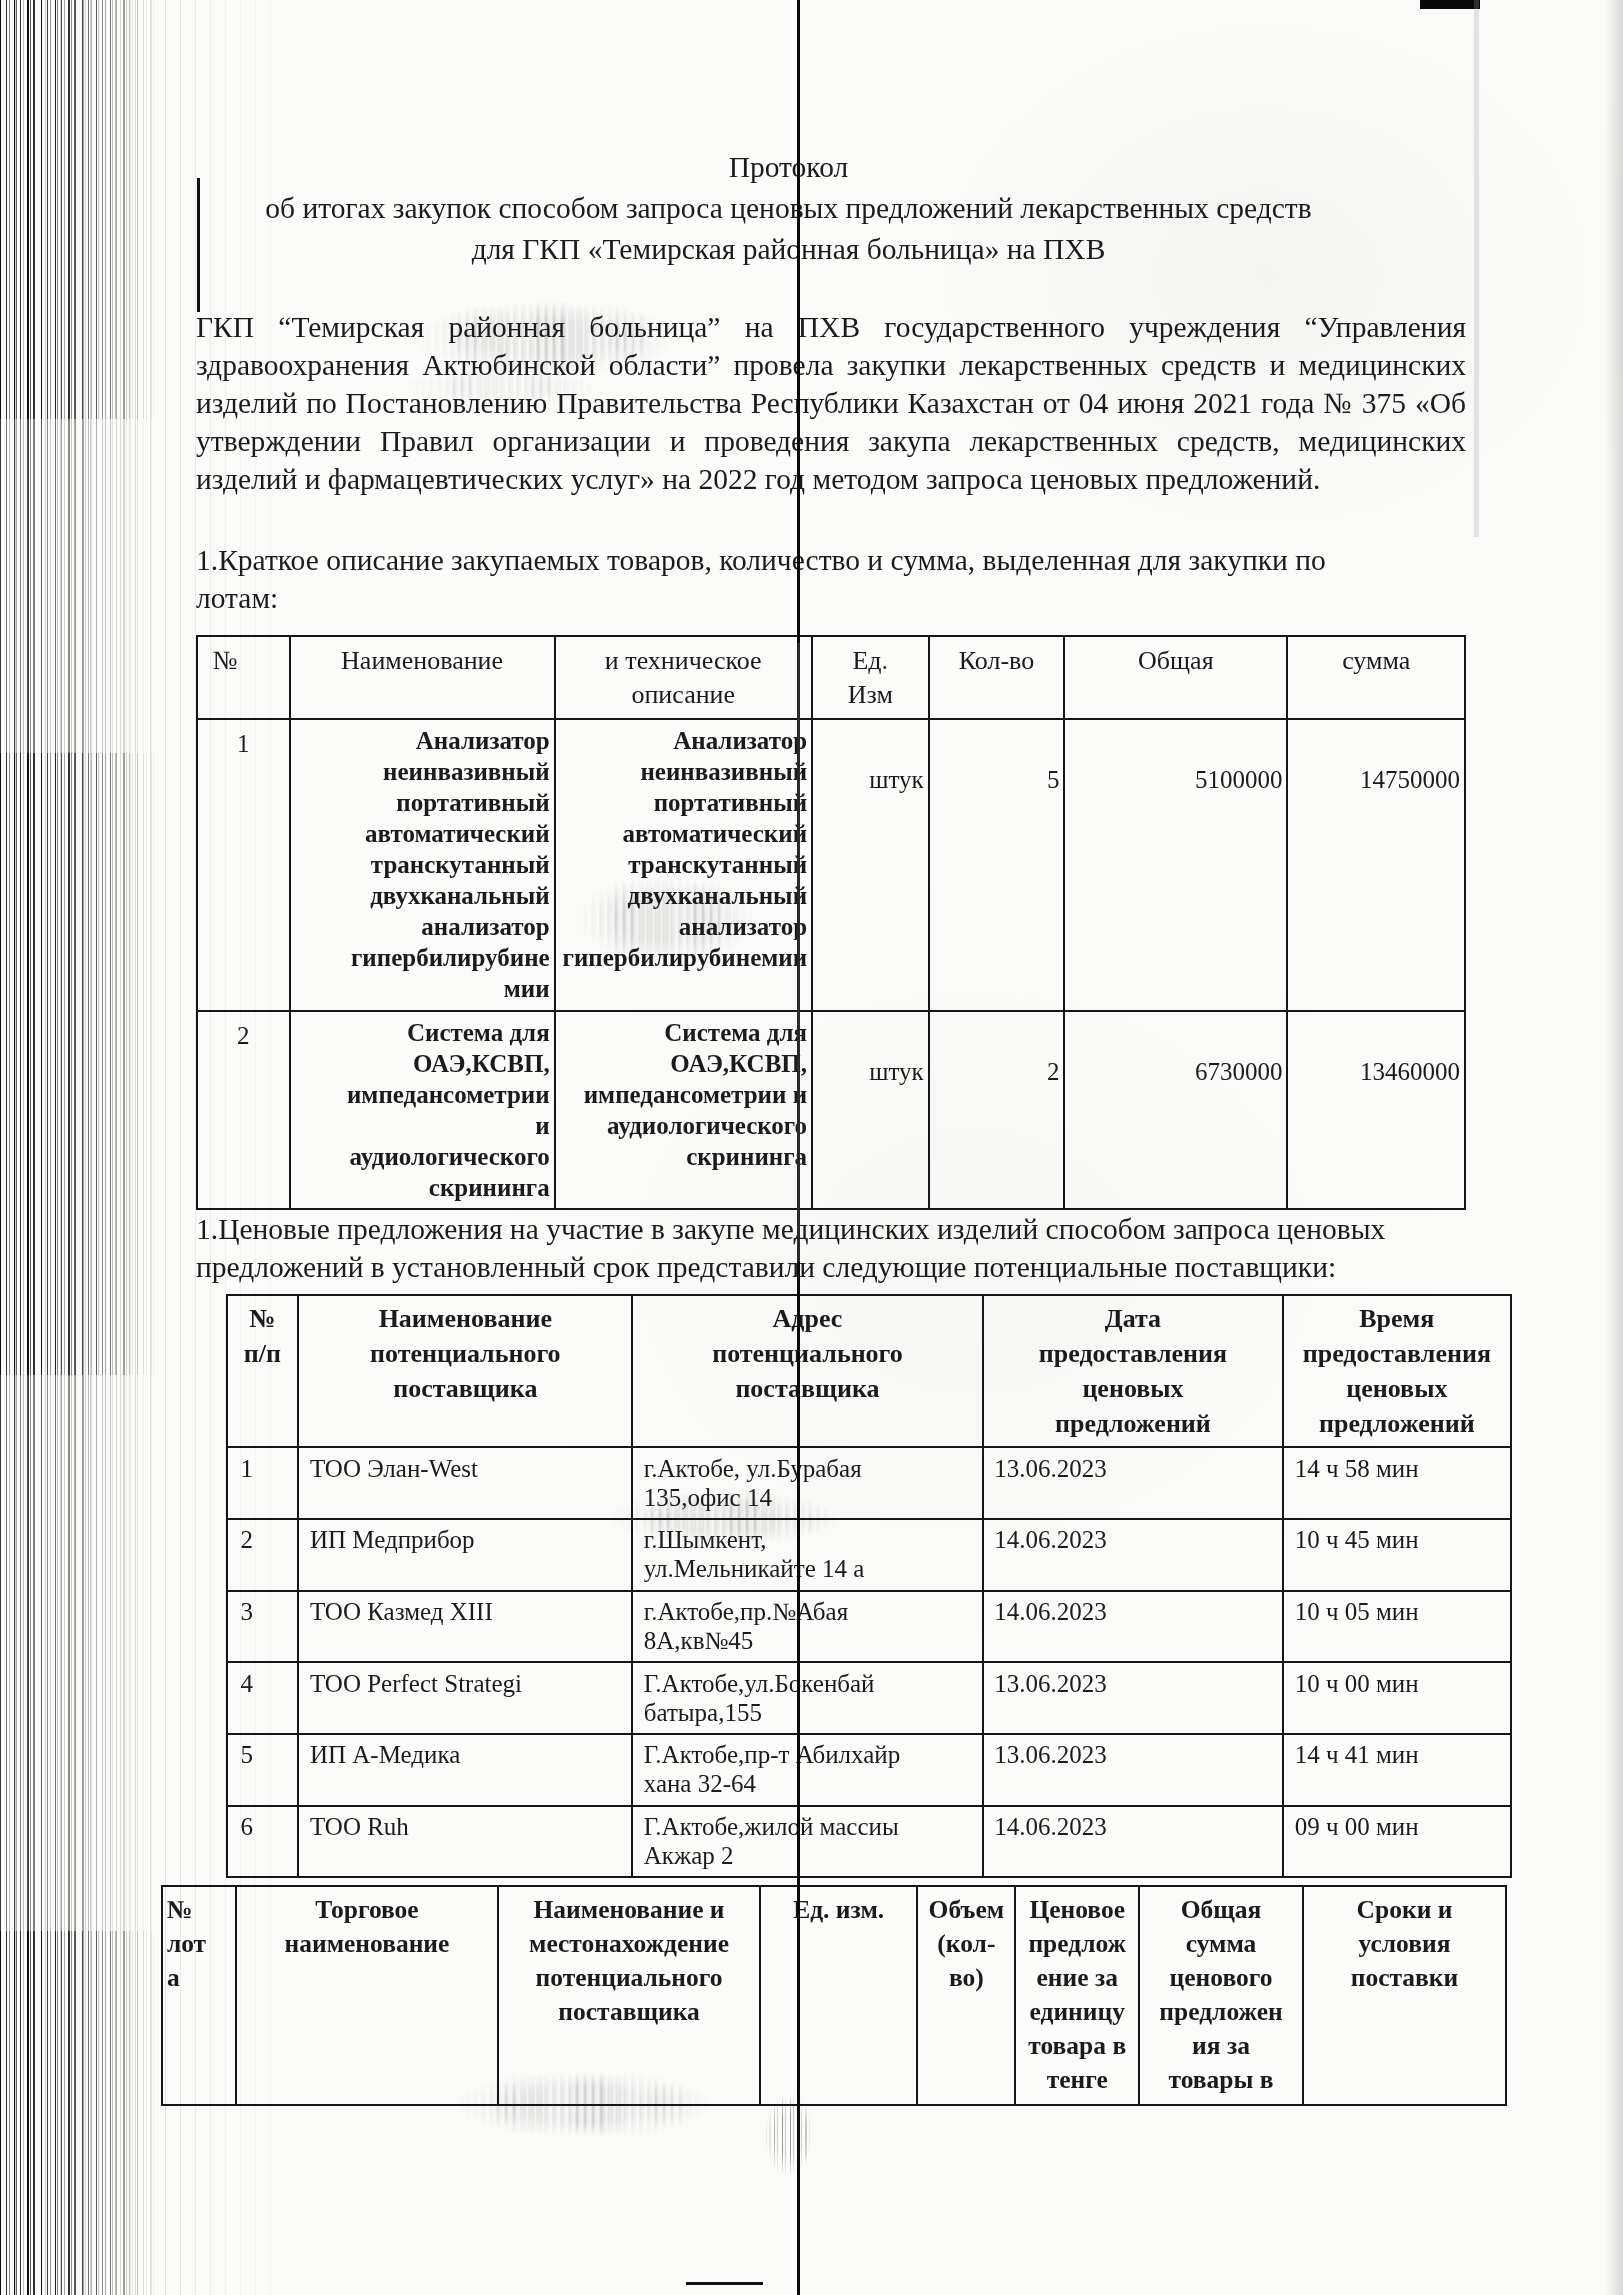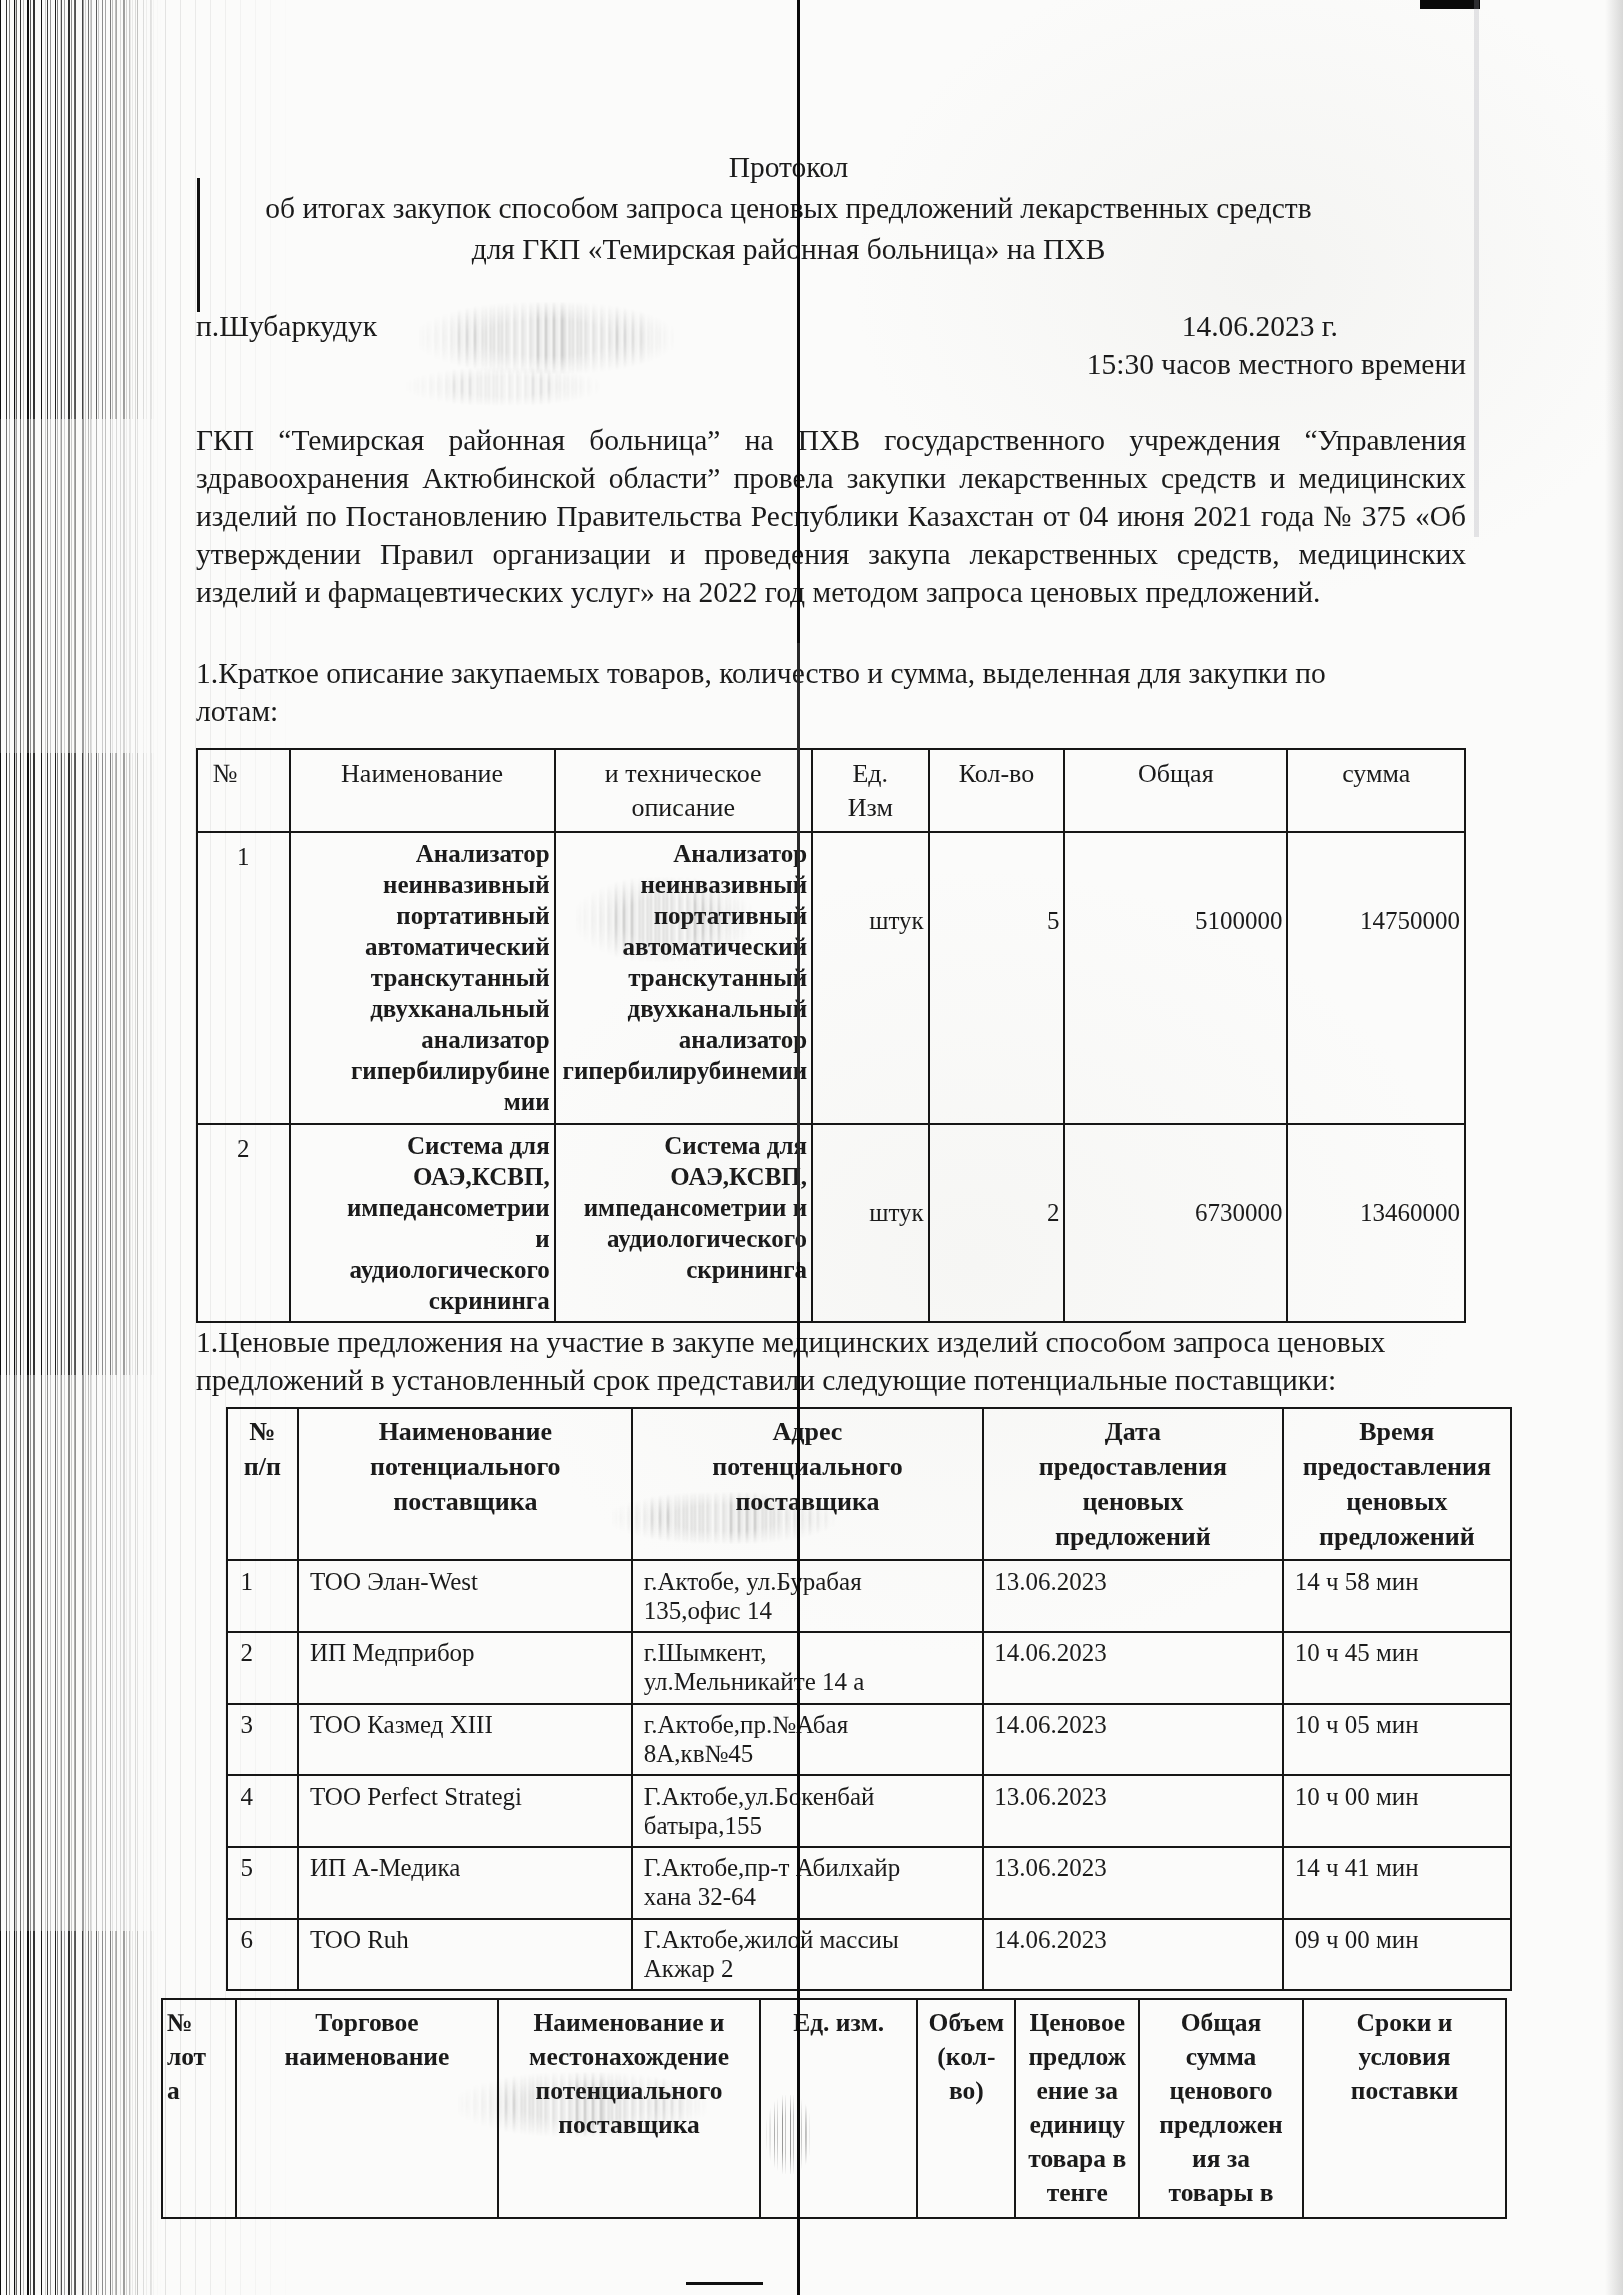--- a/index.html
+++ b/index.html
@@ -36,21 +36,21 @@
   .t1 col:nth-child(3){width:20.3%}
   .t1 col:nth-child(4){width:9.2%}
   .t1 col:nth-child(5){width:10.7%}
   .t1 col:nth-child(6){width:17.6%}
   .t1 col:nth-child(7){width:14.0%}
   .t1 th{font-weight:normal;line-height:34px;padding:6.5px 3.9px;}
   .t1 th:nth-child(1){text-align:left;padding-left:14.4px;}
   .t1 td{text-align:right;line-height:31px;padding:5.2px 3.9px;}
   .t1 td:nth-child(2),.t1 td:nth-child(3){font-weight:bold;}
   .t1 td:nth-child(1){text-align:center;padding-top:7.9px;}
-  .t1 td:nth-child(n+4){padding-top:72px;}
+  .t1 td:nth-child(n+4){padding-top:44px;}
   
   .t2{width:1286px;margin-top:7.9px;margin-left:29.5px;}
   .t2 col:nth-child(1){width:5.6%}
   .t2 col:nth-child(2){width:26.0%}
   .t2 col:nth-child(3){width:27.3%}
   .t2 col:nth-child(4){width:23.4%}
   .t2 col:nth-child(5){width:17.7%}
   .t2 th{font-weight:bold;line-height:35px;font-size:26px;padding:5.2px 2.6px;}
   .t2 td{line-height:29px;padding:5.2px 5.2px 6.5px 10.5px;text-align:left;}
   .t2 td:nth-child(1){padding-left:13px;}
@@ -113,27 +113,20 @@
 
 <div class="page">
   <div class="content">
 
     <div class="title">
       <div>Протокол</div>
       <div>об итогах закупок способом запроса ценовых предложений лекарственных средств</div>
       <div>для ГКП «Темирская районная больница» на ПХВ</div>
     </div>
 
-    <div class="meta">
-      <span>п.Шубаркудук</span>
-      <div class="dt">
-        <div class="date">14.06.2023 г.</div>
-        <div class="time">15:30 часов местного времени</div>
-      </div>
-    </div>
 
     <p class="intro">ГКП “Темирская районная больница” на ПХВ  государственного учреждения “Управления здравоохранения Актюбинской области” провела закупки лекарственных средств и медицинских изделий по Постановлению Правительства Республики Казахстан от 04 июня 2021 года № 375 «Об утверждении Правил организации и проведения закупа лекарственных средств, медицинских изделий и фармацевтических услуг»  на 2022 год методом запроса ценовых предложений.</p>
 
     <p class="sec sec1">1.Краткое описание  закупаемых товаров, количество и сумма, выделенная для закупки по
 лотам:</p>
 
     <table class="t1">
         <colgroup>
           <col>
           <col>

